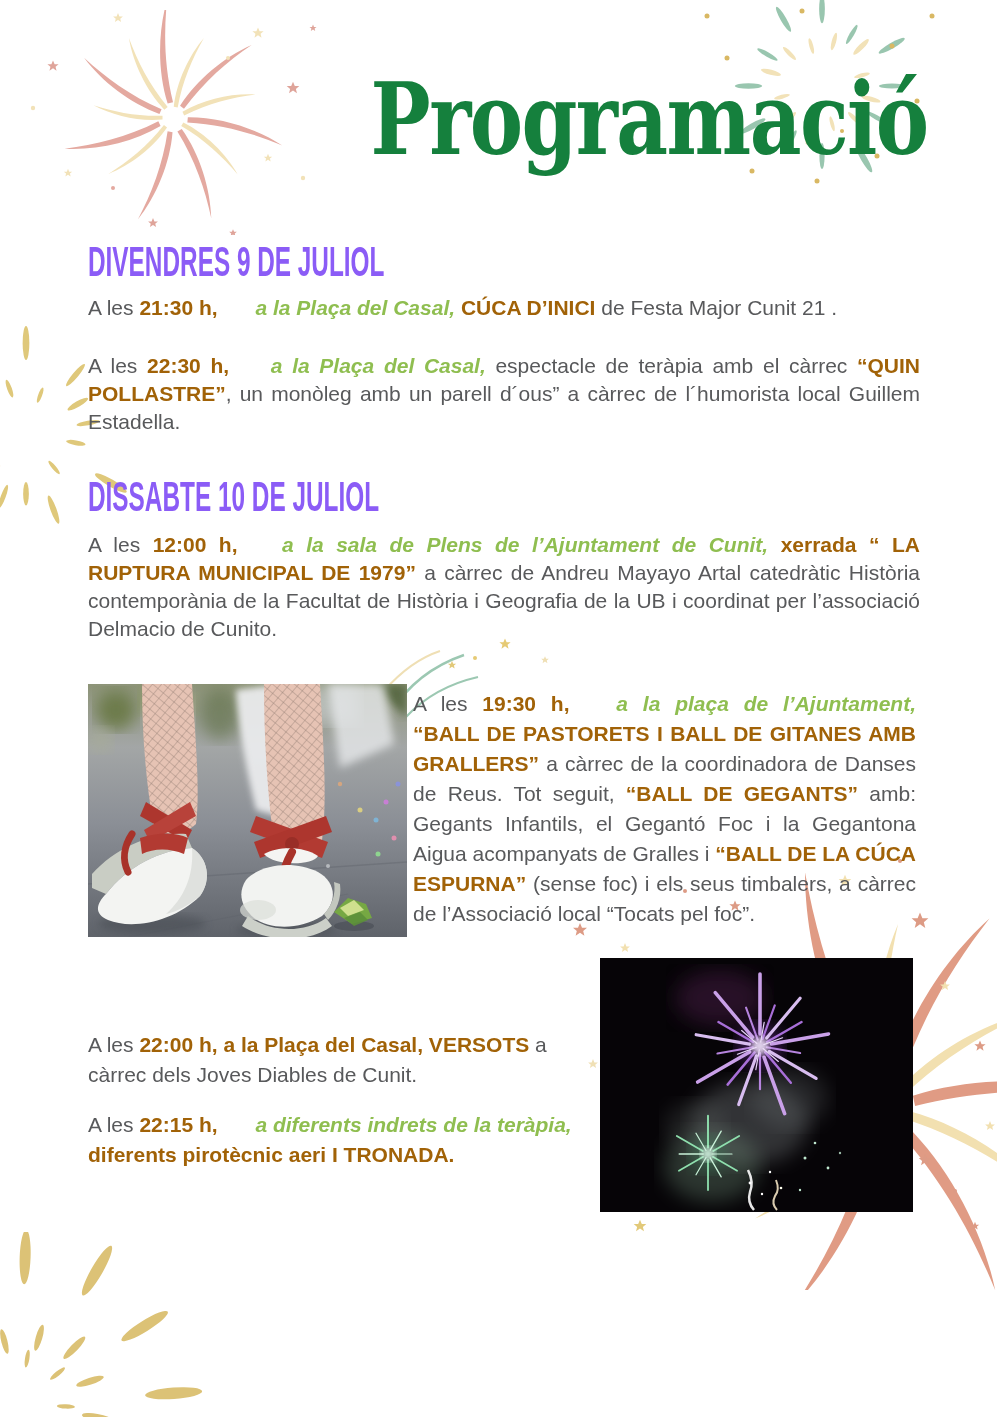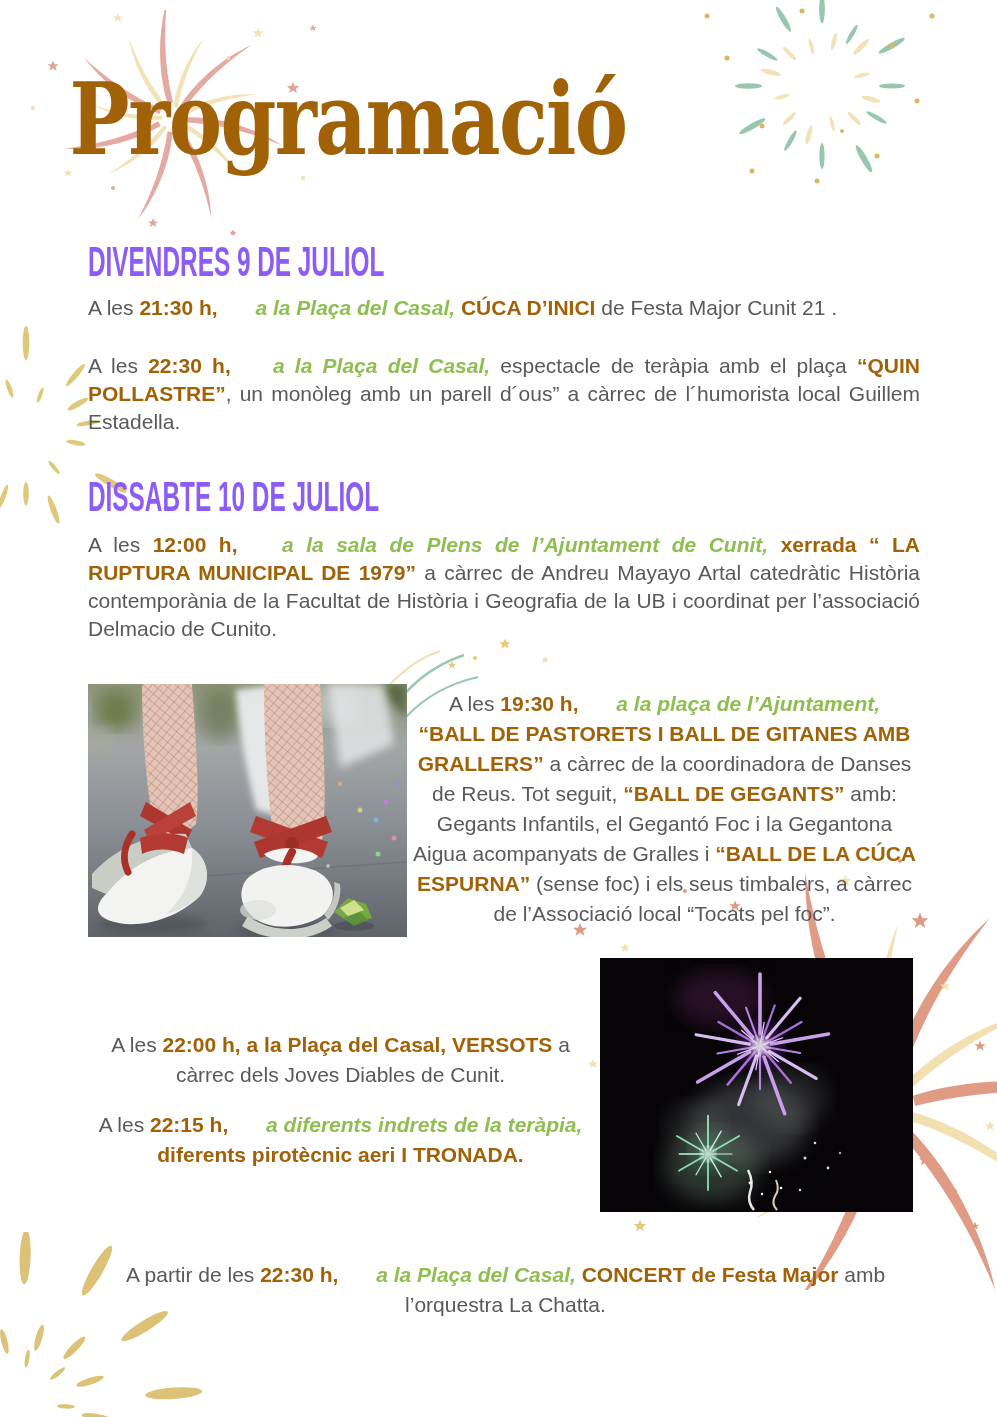--- a/index.html
+++ b/index.html
@@ -2,33 +2,33 @@
 <html lang="ca"><head>
 <meta charset="utf-8">
 <style>
   * { margin:0; padding:0; box-sizing:border-box; }
   html,body { background:#ffffff; }
   body { width:997px; height:1417px; font-family:"Liberation Sans", sans-serif; }
   .page { position:relative; width:997px; height:1417px; background:#fff; overflow:hidden; }
 
   .deco { position:absolute; z-index:0; pointer-events:none; }
 
-  .title { position:absolute; left:0; right:0; top:64px; text-align:left; z-index:1;
-           color:#a16207; font-family:"DejaVu Serif", serif; font-weight:bold;
+  .title { position:absolute; left:0; right:0; top:64px; text-align:right; z-index:1;
+           color:#15803d; font-family:"DejaVu Serif", serif; font-weight:bold;
            font-size:100px; line-height:1.1; }
   .title > span { display:inline-block; transform:scaleX(.80); letter-spacing:-2px; }
 
   .heading { position:absolute; z-index:1; color:#8b5cf6; font-weight:bold;
              font-size:42px; line-height:1; }
   .heading > span { display:inline-block; transform:scaleX(.58); transform-origin:0 50%;
                     white-space:nowrap; }
 
   .para { position:absolute; z-index:1; font-size:21px; line-height:28px; color:#58595B; }
   .just { text-align:justify; }
-  .lh30 { line-height:30px;text-align:center; }
+  .lh30 { line-height:30px; }
   .sg-p  { }
   .sg-g  { color:#a16207; font-weight:bold; }
   .sg-gi { color:#8FBE50; font-weight:bold; font-style:italic;margin-left:32px; }
 
   .photo { position:absolute; z-index:1; }
   .photo svg { display:block; }
 </style>
 </head>
 <body>
 
@@ -207,21 +207,21 @@
   </svg>
 
   <svg class="deco" style="left:578px;top:1050px" width="30" height="30" viewBox="0 0 30 30">
     <use href="#star5" fill="#F0E0B5" transform="translate(15,14) scale(.7)"></use>
   </svg>
 
   <h1 class="title"><span>Programació</span></h1>
 
   <h2 class="heading" style="left:88px;top:241px"><span>DIVENDRES 9 DE JULIOL</span></h2>
   <p class="para" style="left:88px;top:294px;width:832px"><span class="sg-p">A les </span><span class="sg-g">21:30 h, </span><span class="sg-gi">a la Plaça del Casal, </span><span class="sg-g">CÚCA D’INICI </span><span class="sg-p">de Festa Major Cunit 21 .</span></p>
-  <p class="para just" style="left:88px;top:352px;width:832px"><span class="sg-p">A les </span><span class="sg-g">22:30 h, </span><span class="sg-gi">a la Plaça del Casal, </span><span class="sg-p">espectacle de teràpia amb el plaça </span><span class="sg-g">“QUIN POLLASTRE”</span><span class="sg-p">, un monòleg amb un parell d´ous” a càrrec de l´humorista local Guillem Estadella.</span></p>
+  <p class="para just" style="left:88px;top:352px;width:832px"><span class="sg-p">A les </span><span class="sg-g">22:30 h, </span><span class="sg-gi">a la Plaça del Casal, </span><span class="sg-p">espectacle de teràpia amb el càrrec </span><span class="sg-g">“QUIN POLLASTRE”</span><span class="sg-p">, un monòleg amb un parell d´ous” a càrrec de l´humorista local Guillem Estadella.</span></p>
 
   <h2 class="heading" style="left:88px;top:476px"><span>DISSABTE 10 DE JULIOL</span></h2>
   <p class="para just" style="left:88px;top:531px;width:832px"><span class="sg-p">A les </span><span class="sg-g">12:00 h, </span><span class="sg-gi">a la sala de Plens de l’Ajuntament de Cunit, </span><span class="sg-g">xerrada “ LA RUPTURA MUNICIPAL DE 1979” </span><span class="sg-p">a càrrec de Andreu Mayayo Artal catedràtic Història contemporània de la Facultat de Història i Geografia de la UB i coordinat per l’associació Delmacio de Cunito.</span></p>
 
   <div class="photo" style="left:88px;top:684px">
     <svg width="319" height="253" viewBox="0 0 319 253">
       <defs>
         <linearGradient id="bgGrad" x1="0" y1="0" x2="0" y2="1">
           <stop offset="0" stop-color="#8d9478"></stop>
             <stop offset=".25" stop-color="#a3a6a6"></stop>
@@ -378,15 +378,14 @@
       <circle cx="181" cy="230" r="1.3" fill="#ffe"></circle>
         <circle cx="170" cy="214" r="1.2" fill="#fff"></circle>
       <circle cx="205" cy="200" r="1.5" fill="#bfe8cf"></circle>
         <circle cx="215" cy="185" r="1.3" fill="#bfe8cf"></circle>
       <circle cx="228" cy="210" r="1.4" fill="#bfe8cf"></circle>
         <circle cx="200" cy="232" r="1.2" fill="#bfe8cf"></circle>
       <circle cx="240" cy="195" r="1.2" fill="#bfe8cf" opacity=".8"></circle>
     </svg>
   </div>
 
-  <p class="para lh30" style="left:88px;top:1260px;width:835px"><span class="sg-p">A partir de les </span><span class="sg-g">22:30 h, </span><span class="sg-gi">a la Plaça del Casal, </span><span class="sg-g">CONCERT de Festa Major</span><span class="sg-p"> amb l’orquestra La Chatta.</span></p>
 
 </div>
 
 </body></html>

